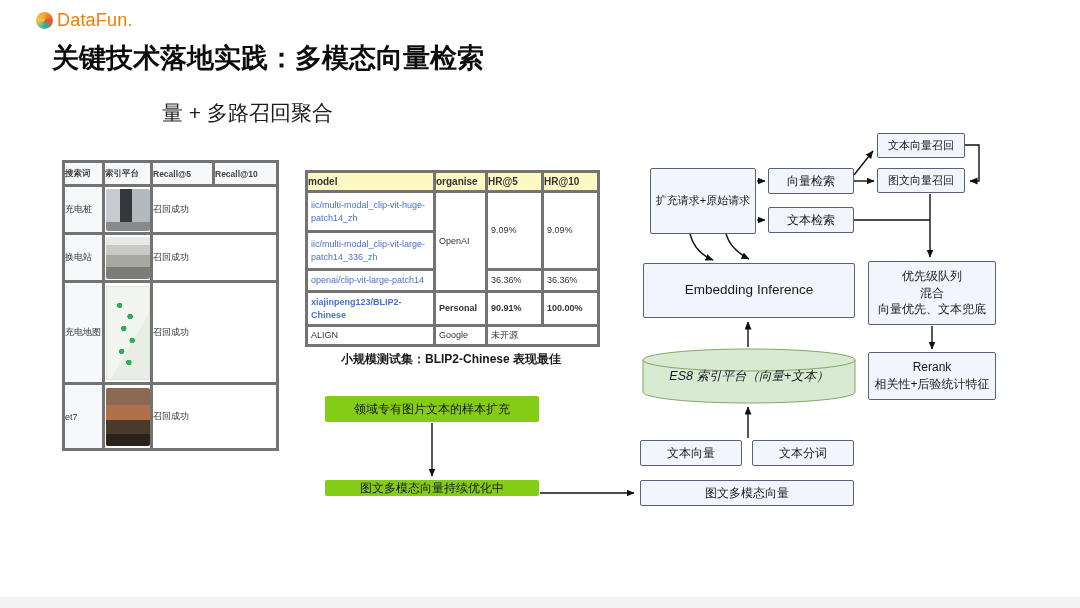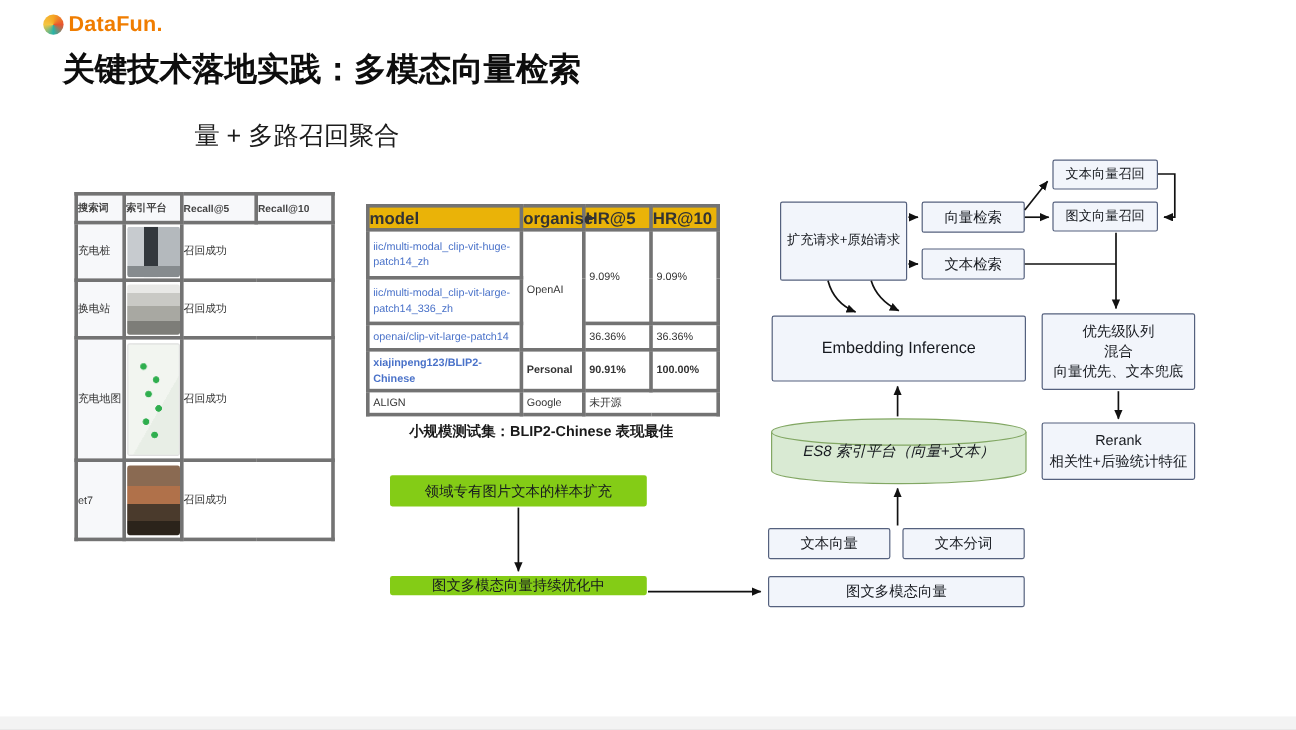--- a/index.html
+++ b/index.html
@@ -3,21 +3,21 @@
 <meta charset="utf-8">
 <style>
   * { box-sizing: border-box; margin: 0; padding: 0; }
   body { background:#888; font-family:"Liberation Sans","DejaVu Sans",sans-serif; }
   .slide { position:relative; width:1080px; height:608px; background:#ffffff; overflow:hidden; margin:0 auto; }
 
   
   .logo { position:absolute; left:36px; top:10px; display:flex; align-items:center; gap:4px; }
   .logo-mark { width:17px; height:17px; border-radius:50%;
     background: conic-gradient(#f5a623,#e8542f,#27b3a8,#f5c542,#f5a623); }
-  .logo-text { font-size:18px; font-weight:700; color:#f07d00; letter-spacing:0.2px; }
+  .logo-text { font-size:18px; font-weight:400; color:#f07d00; letter-spacing:0.2px; }
   .title { position:absolute; left:52px; top:40px; font-size:27px; font-weight:800; color:#0d0d0d; }
   .subtitle { position:absolute; left:162px; top:99px; font-size:21px; color:#1c1c1c; }
 
   
   table { border-collapse:collapse; background:#fff; }
   th, td { border:3px solid #737373; text-align:left; vertical-align:middle; color:#333; }
 
   
   .recall-table { position:absolute; left:62px; top:160px; width:214px; font-size:9px; table-layout:fixed; }
   .recall-table th { background:#f7f8fa; font-weight:600; font-size:8.5px; height:24px; color:#444; }
@@ -38,21 +38,21 @@
       radial-gradient(circle 3px at 40% 45%, #2fae4e 0 2.5px, rgba(0,0,0,0) 3px),
       radial-gradient(circle 3px at 60% 58%, #2fae4e 0 2.5px, rgba(0,0,0,0) 3px),
       radial-gradient(circle 3px at 35% 70%, #2fae4e 0 2.5px, rgba(0,0,0,0) 3px),
       radial-gradient(circle 3px at 52% 82%, #2fae4e 0 2.5px, rgba(0,0,0,0) 3px),
       linear-gradient(120deg,#f2f5f0 0 60%, #e8eee6 60% 100%); }
   .t-et7 { width:44px; height:58px;
     background: linear-gradient(180deg,#8a6a52 0 30%, #b0714a 30% 55%, #4a3a2c 55% 80%, #2b231b 80% 100%); }
 
   
   .model-table { position:absolute; left:305px; top:170px; width:292px; font-size:9px; table-layout:fixed; }
-  .model-table th { background:#eab308; font-weight:600; font-size:14px; height:20px; }
+  .model-table th { background:#fef9c3; font-weight:600; font-size:10px; height:20px; }
   .model-table td { padding:2px 3px; line-height:1.4; }
   .link { color:#4a72c9; }
   .bold { font-weight:700; }
   .caption { position:absolute; left:305px; top:351px; width:292px; text-align:center;
              font-size:12px; font-weight:600; color:#1a1a1a; }
 
   
   .flow-box { position:absolute; z-index:3; display:flex; flex-direction:column; align-items:center;
     justify-content:center; text-align:center; font-size:12px; color:#16191f;
     background:#f2f5fb; border:1px solid #55617e; border-radius:2px; line-height:1.4; }

